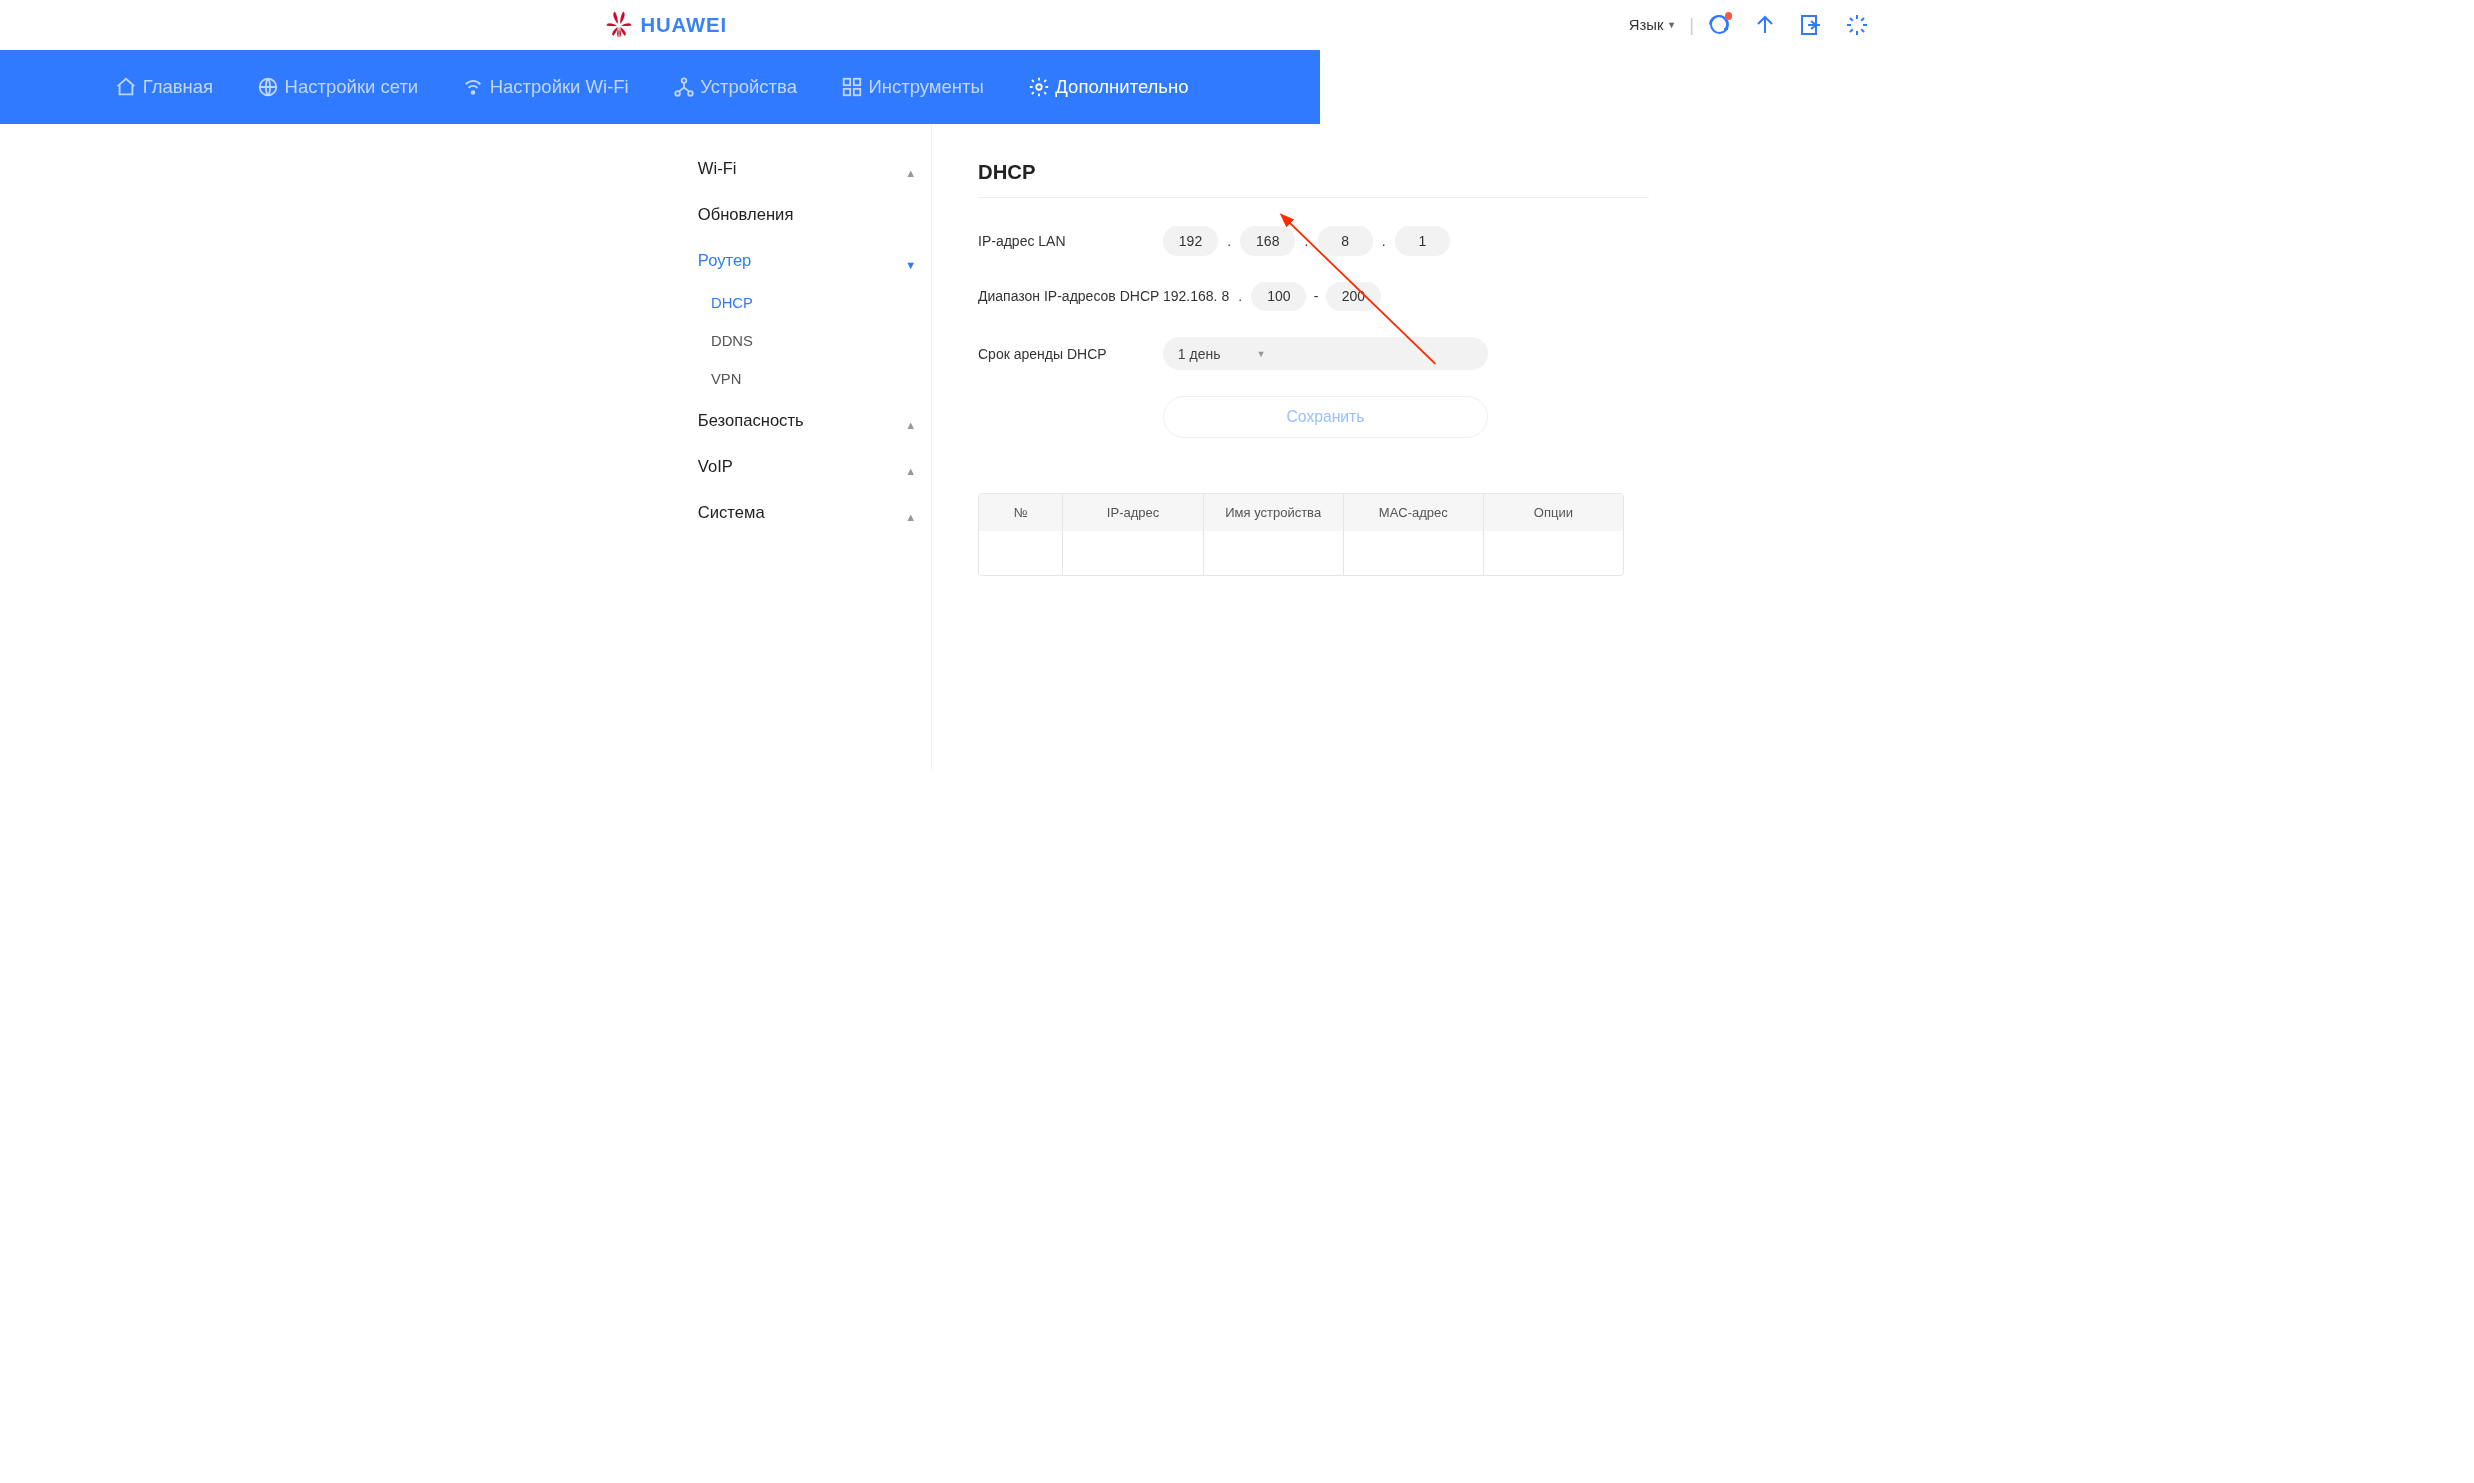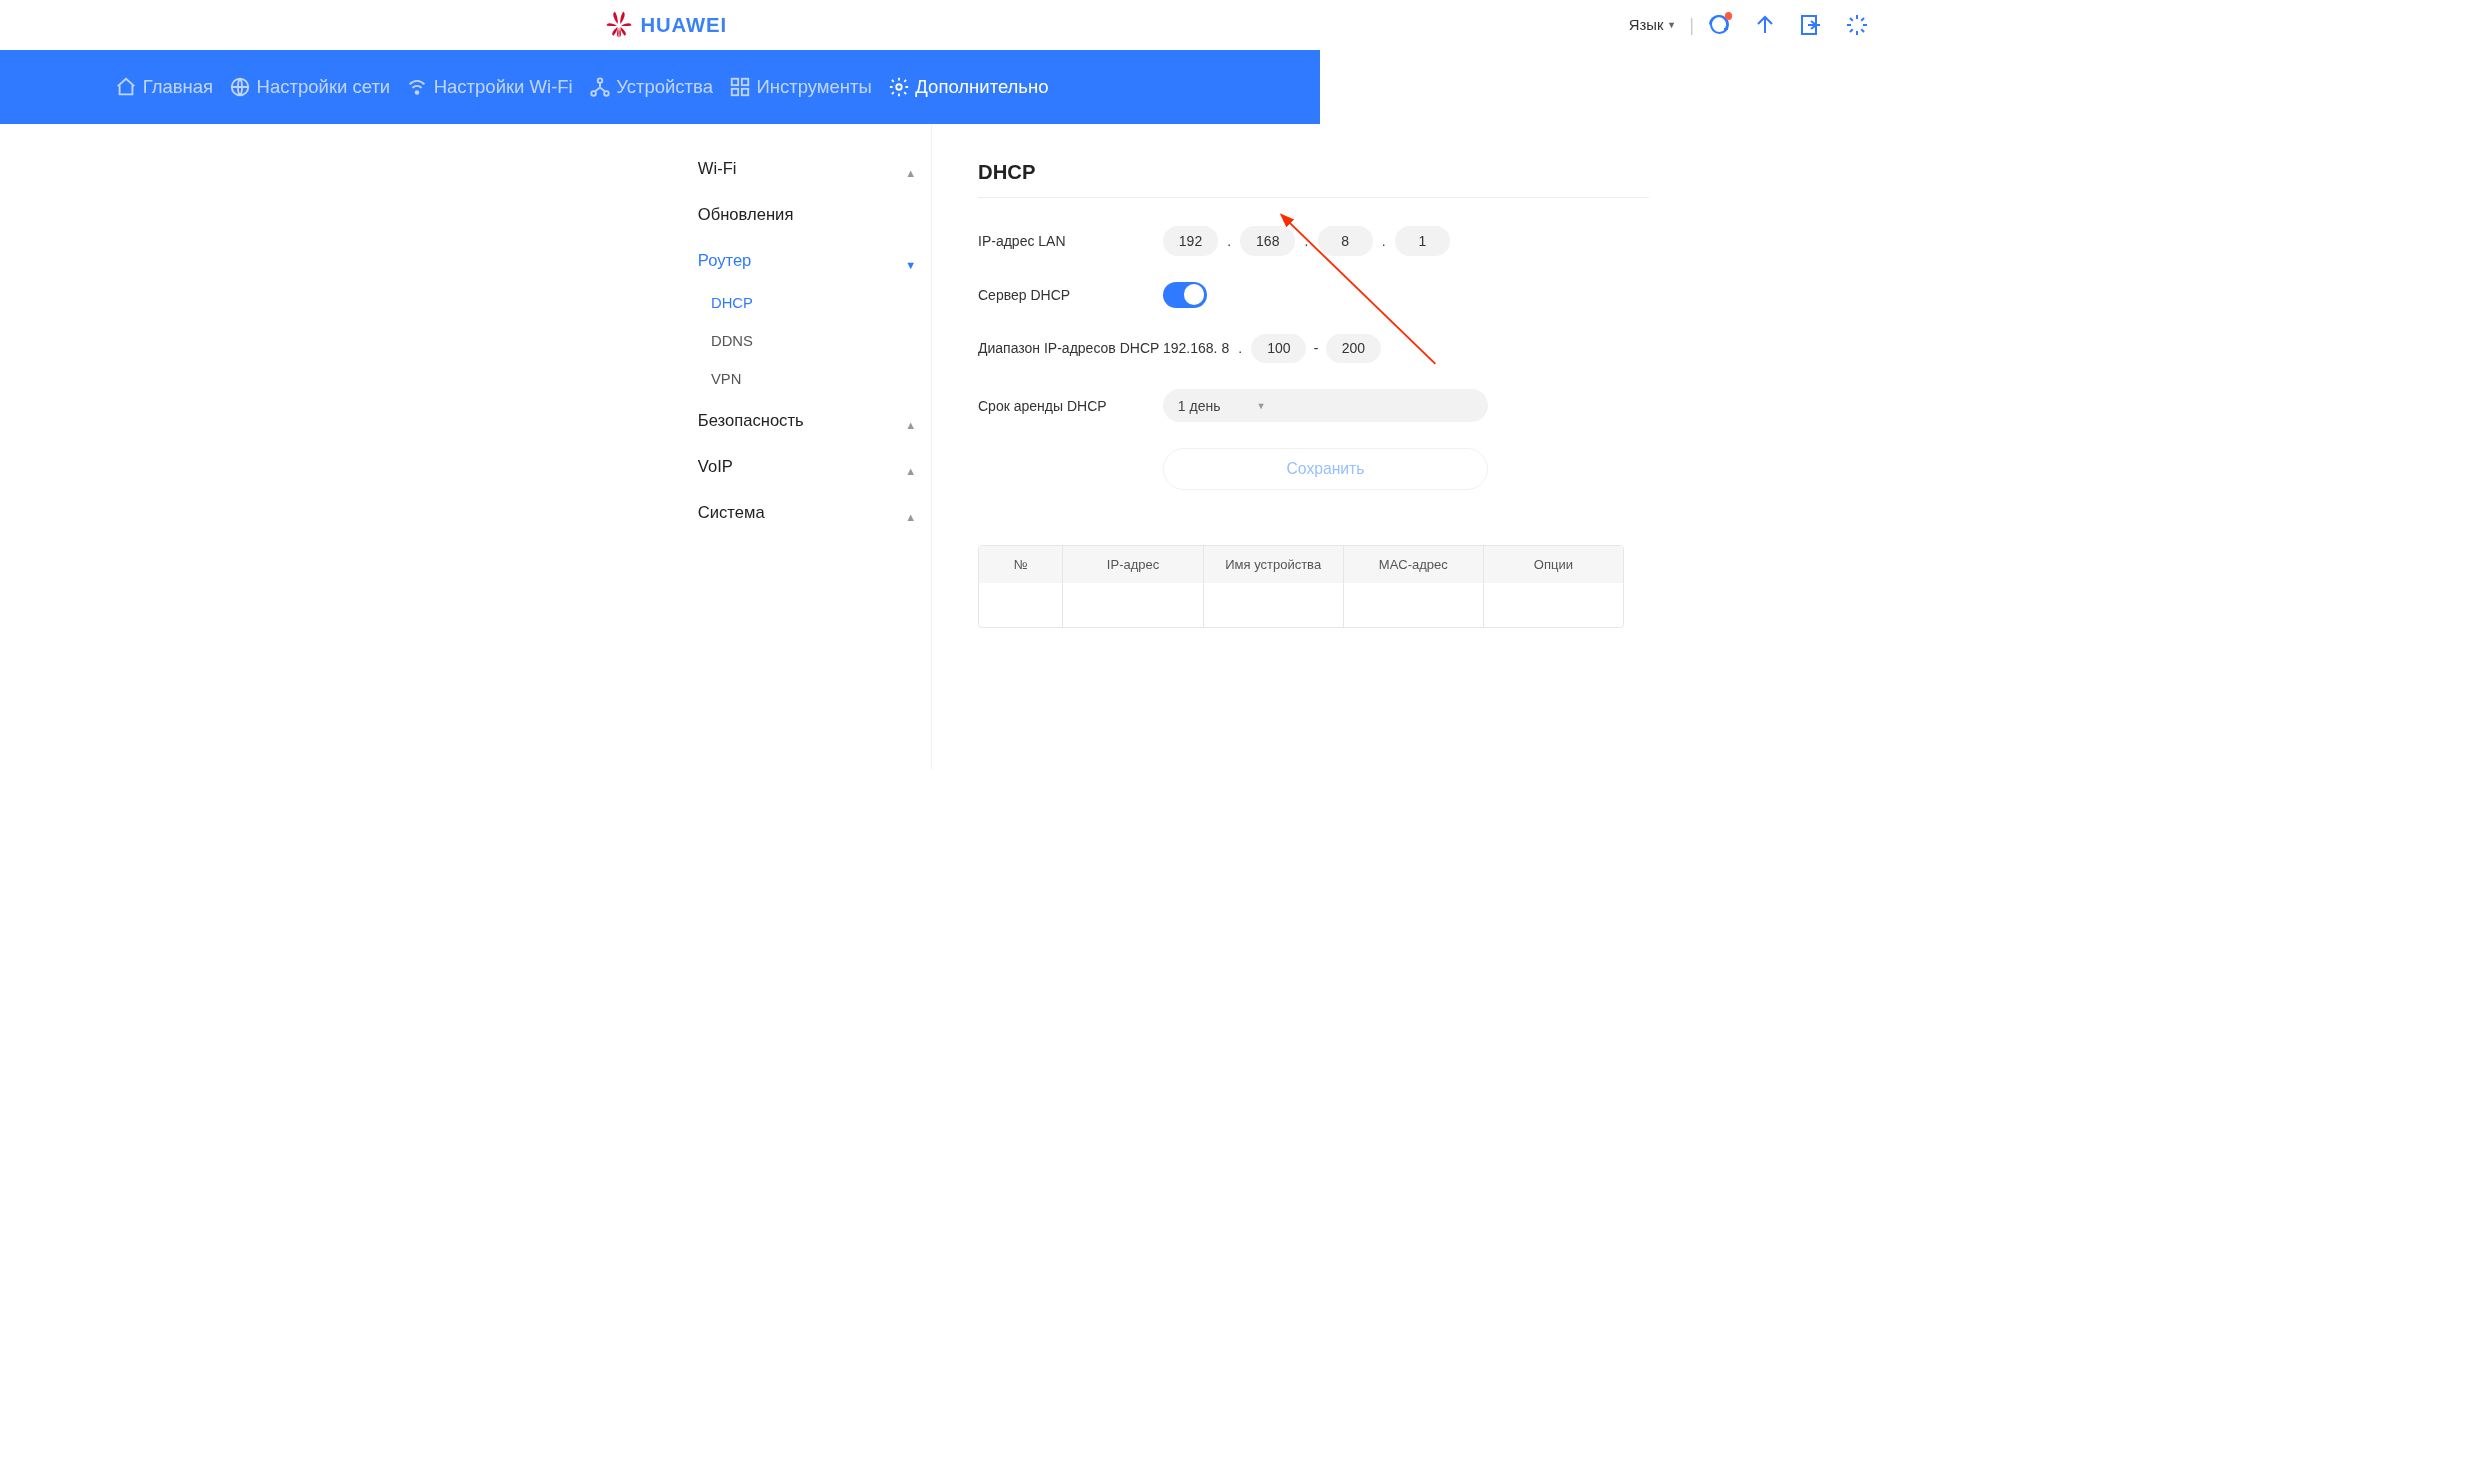--- a/index.html
+++ b/index.html
@@ -14,21 +14,21 @@
     .header-spacer { flex: 1; }
     .lang { font-size: 14.8px; color: #333; display: flex; align-items: center; gap: 3.7px; cursor: pointer; }
     .sep { margin: 0 13px; color: #ccc; font-size: 18.5px; font-weight: 300; }
     .header-icons { display: flex; gap: 22px; align-items: center; }
     .hicon { color: #307aff; width: 24px; height: 24px; display: flex; align-items: center; justify-content: center; position: relative; cursor: pointer; }
     .hicon svg { stroke: #307aff; }
     .dot { position: absolute; top: -0.9px; right: -0.9px; width: 7.4px; height: 7.4px; background: #ff5a3c; border-radius: 50%; }
 
     
     .topnav { background: #307aff; height: 74px; }
-    .topnav-inner { width: 1108px; margin: 0 auto; display: flex; align-items: center; height: 100%; gap: 16px; padding: 0 9.2px; }
+    .topnav-inner { width: 1108px; margin: 0 auto; display: flex; align-items: center; height: 100%; gap: 44px; padding: 0 9.2px; }
     .navitem { display: flex; align-items: center; gap: 5.5px; color: #c1d6ff; font-size: 18.5px; cursor: pointer; }
     .navitem.active { color: #fff; }
     .navitem svg { stroke: currentColor; }
 
     
     .main-area { display: flex; width: 1108px; margin: 0 auto; }
 
     
     .sidebar { width: 249px; padding: 22px 0 0 0; border-right: 0.9px solid #f1f1f1; min-height: 646px; }
     .side-item { padding: 13px 14.8px; font-size: 16.6px; color: #222; display: flex; justify-content: space-between; align-items: flex-end; cursor: pointer; }
@@ -244,26 +244,20 @@
           <input class="ip-input" value="192" style="">
           <span class="dot-sep">.</span>
           <input class="ip-input" value="168" style="">
           <span class="dot-sep">.</span>
           <input class="ip-input" value="8" style="">
           <span class="dot-sep">.</span>
           <input class="ip-input" value="1" style="">
         </div>
       </div>
 
-      <div class="form-row">
-        <div class="form-label">Сервер DHCP</div>
-        <div class="form-ctrl">
-          <div class="toggle"></div>
-        </div>
-      </div>
 
       <div class="form-row">
         <div class="form-label">Диапазон IP-адресов DHCP</div>
         <div class="form-ctrl">
           <span>192.168. 8</span>
           <span class="dot-sep">.</span>
           <input class="ip-input" value="100" style="">
           <span>-</span>
           <input class="ip-input" value="200" style="">
         </div>

